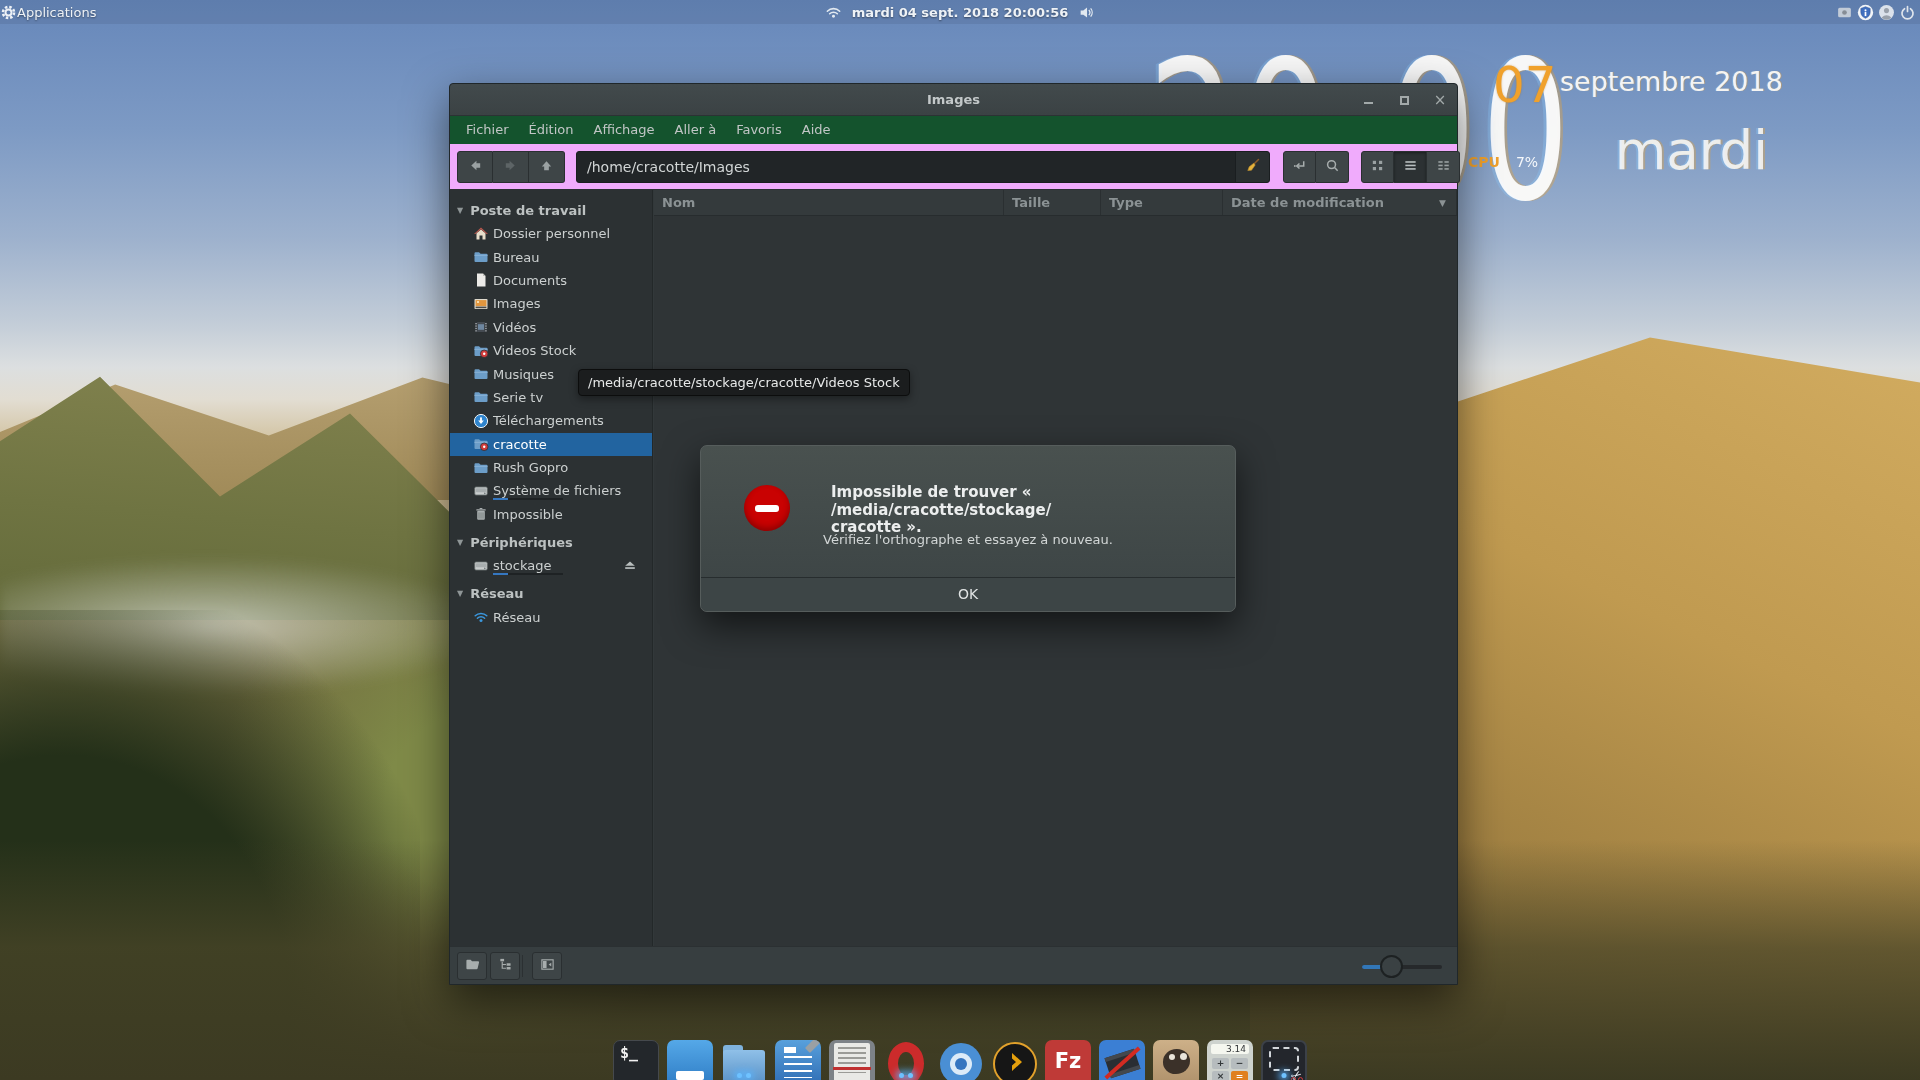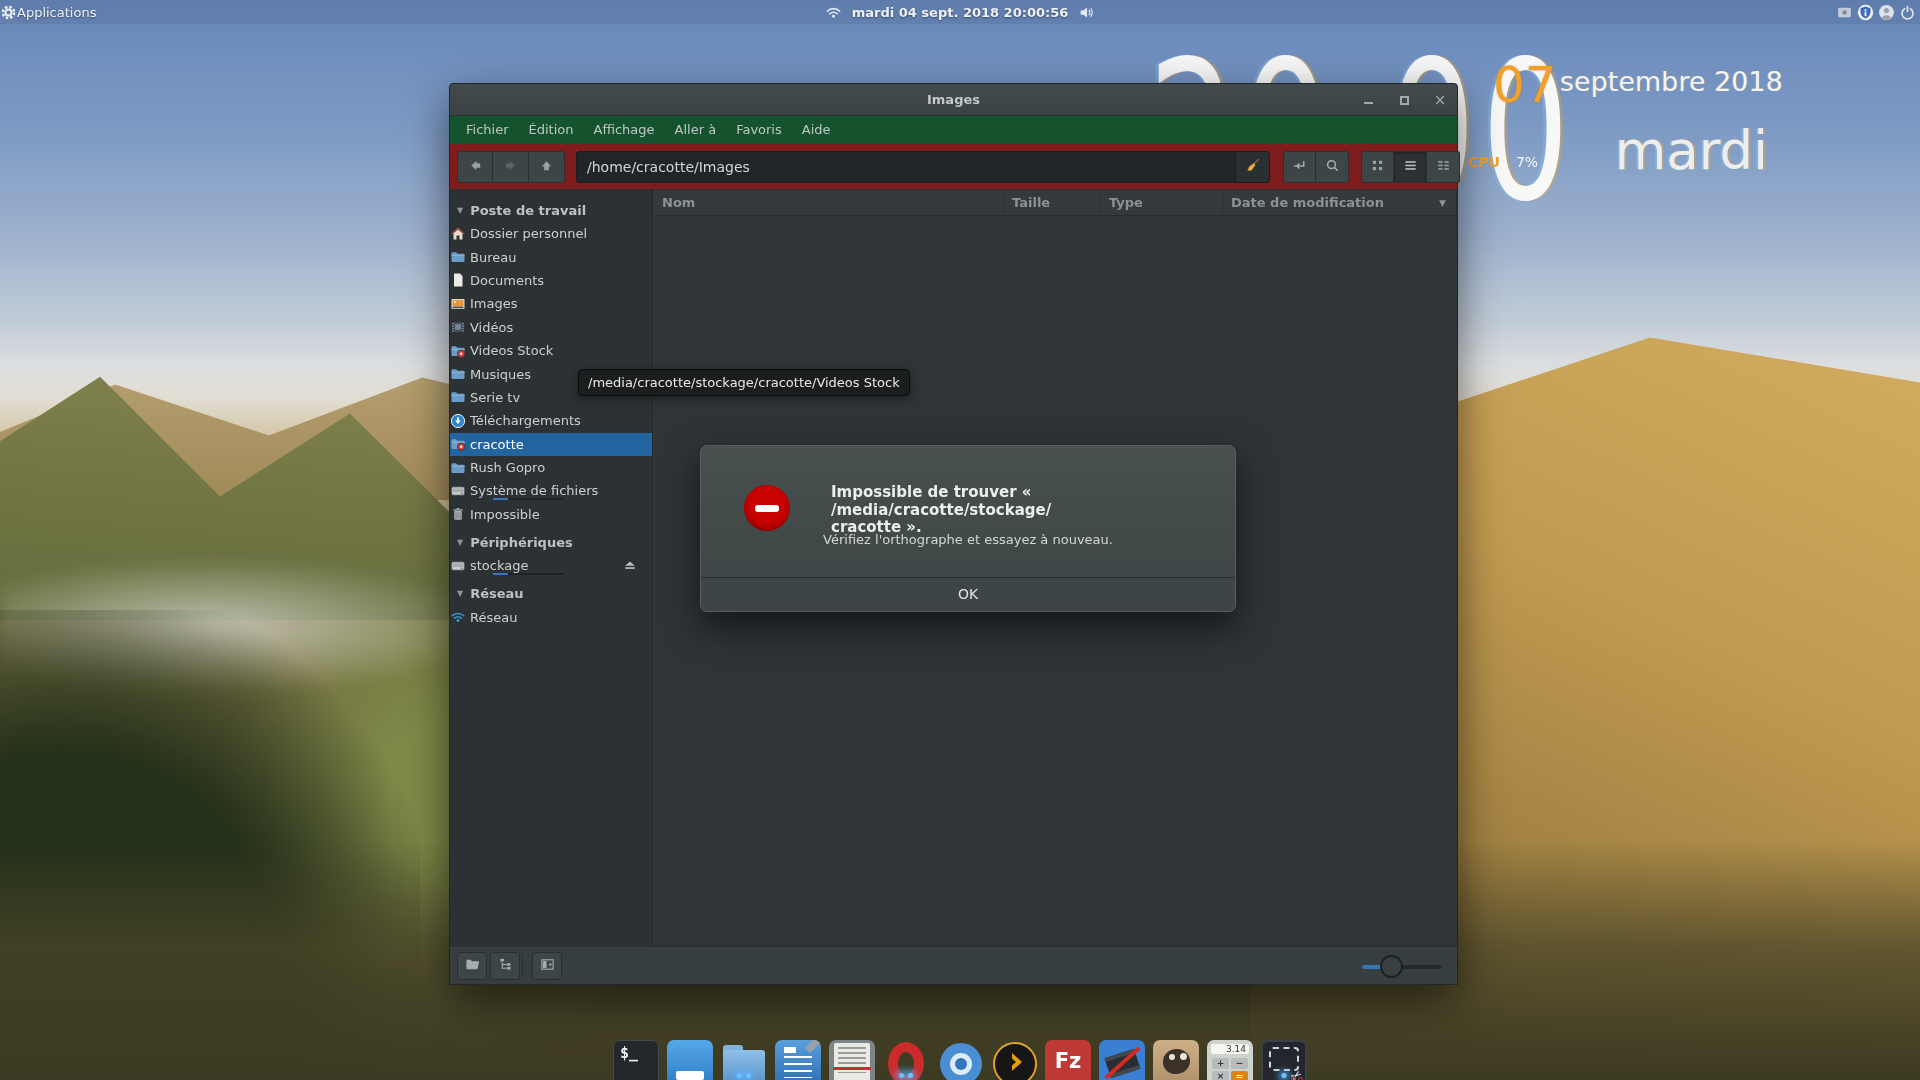--- a/index.html
+++ b/index.html
@@ -50,21 +50,21 @@
     color:#c3c8c9; font-weight:bold; font-size:13px; }
   #titlebar-buttons { position:absolute; right:10px; top:0; height:32px; display:flex; align-items:center; gap:22px; }
   .tbtn { width:14px; height:14px; display:flex; align-items:center; justify-content:center; color:#a2a9a9; cursor:default; }
   .glyph-min { width:9px; height:8px; border-bottom:2px solid #a2a9a9; }
   .glyph-max { width:9px; height:9px; border:2px solid #a2a9a9; }
   .glyph-close { font-size:15px; line-height:1; }
 
   #menubar { position:absolute; left:0; top:32px; right:0; height:28px; background:#14532d; display:flex; align-items:center; padding-left:6px; }
   .menu-item { padding:0 10px; line-height:28px; color:#c2c6c6; font-size:13px; }
 
-  #toolbar { position:absolute; left:0; top:60px; right:0; height:46px; background:#7f1d1d; border-bottom:1px solid #2b3133; }
+  #toolbar { position:absolute; left:0; top:60px; right:0; height:46px; background:#f0abfc; border-bottom:1px solid #2b3133; }
   .navgrp { position:absolute; left:7px; top:7px; display:flex; }
   .navbtn { width:36px; height:32px; background:#3e4547; border:1px solid #2a2f31; display:flex; align-items:center; justify-content:center; }
   .navbtn + .navbtn { border-left:none; }
   .navbtn:first-child { border-radius:3px 0 0 3px; }
   .navbtn:last-child { border-radius:0 3px 3px 0; }
   .navbtn svg { width:15px; height:15px; }
   #pathbar { position:absolute; left:126px; top:7px; width:694px; height:32px; background:#212527; border:1px solid #1a1e20;
     border-radius:3px; display:flex; align-items:center; }
   #path-input { flex:1; background:transparent; border:none; outline:none; color:#d2d6d6; font-size:14px; font-family:"DejaVu Sans",sans-serif; padding:0 10px; }
   #clear-path { width:34px; height:30px; display:flex; align-items:center; justify-content:center; border-left:1px solid #1a1e20; background:#2a2f31; border-radius:0 3px 3px 0; }
@@ -76,21 +76,21 @@
   .toolbtn + .toolbtn { border-left:none; }
   .toolbtn:first-child { border-radius:3px 0 0 3px; }
   .toolbtn:last-child { border-radius:0 3px 3px 0; }
   .toolbtn.active { background:#2c3133; box-shadow:inset 0 1px 3px rgba(0,0,0,.4); }
   .toolbtn svg { width:15px; height:15px; }
 
   #sidebar { position:absolute; left:0; top:106px; width:203px; bottom:38px; background:#2c3133; border-right:1px solid #232829; padding-top:9px; overflow:hidden; }
   .sb-header { height:23px; display:flex; align-items:center; padding-left:7px; gap:7px; }
   .sb-header .tri { font-size:8px; color:#8f9697; }
   .sb-header .sb-label { font-weight:bold; color:#bcc1c1; font-size:13px; }
-  .sb-row { height:23.4px; display:flex; align-items:center; gap:4px; position:relative; }
+  .sb-row { height:23.4px; display:flex; align-items:center; padding-left:23px; gap:4px; position:relative; }
   .sb-row .sb-ic { width:16px; height:16px; flex:0 0 16px; }
   .sb-row .sb-ic svg { width:16px; height:16px; }
   .sb-row .sb-label { color:#ccd0d0; font-size:13px; white-space:nowrap; }
   .sb-row.selected { background:#2264a0; }
   .sb-row.selected .sb-label { color:#ffffff; }
   .usage { position:absolute; left:43px; top:18.5px; width:70px; height:2.5px; background:#1e2224; }
   .usage .fill { height:100%; width:22%; background:#3577c1; }
   .eject { position:absolute; right:14px; top:3px; width:16px; height:16px; }
   .eject svg { width:16px; height:16px; }
 

